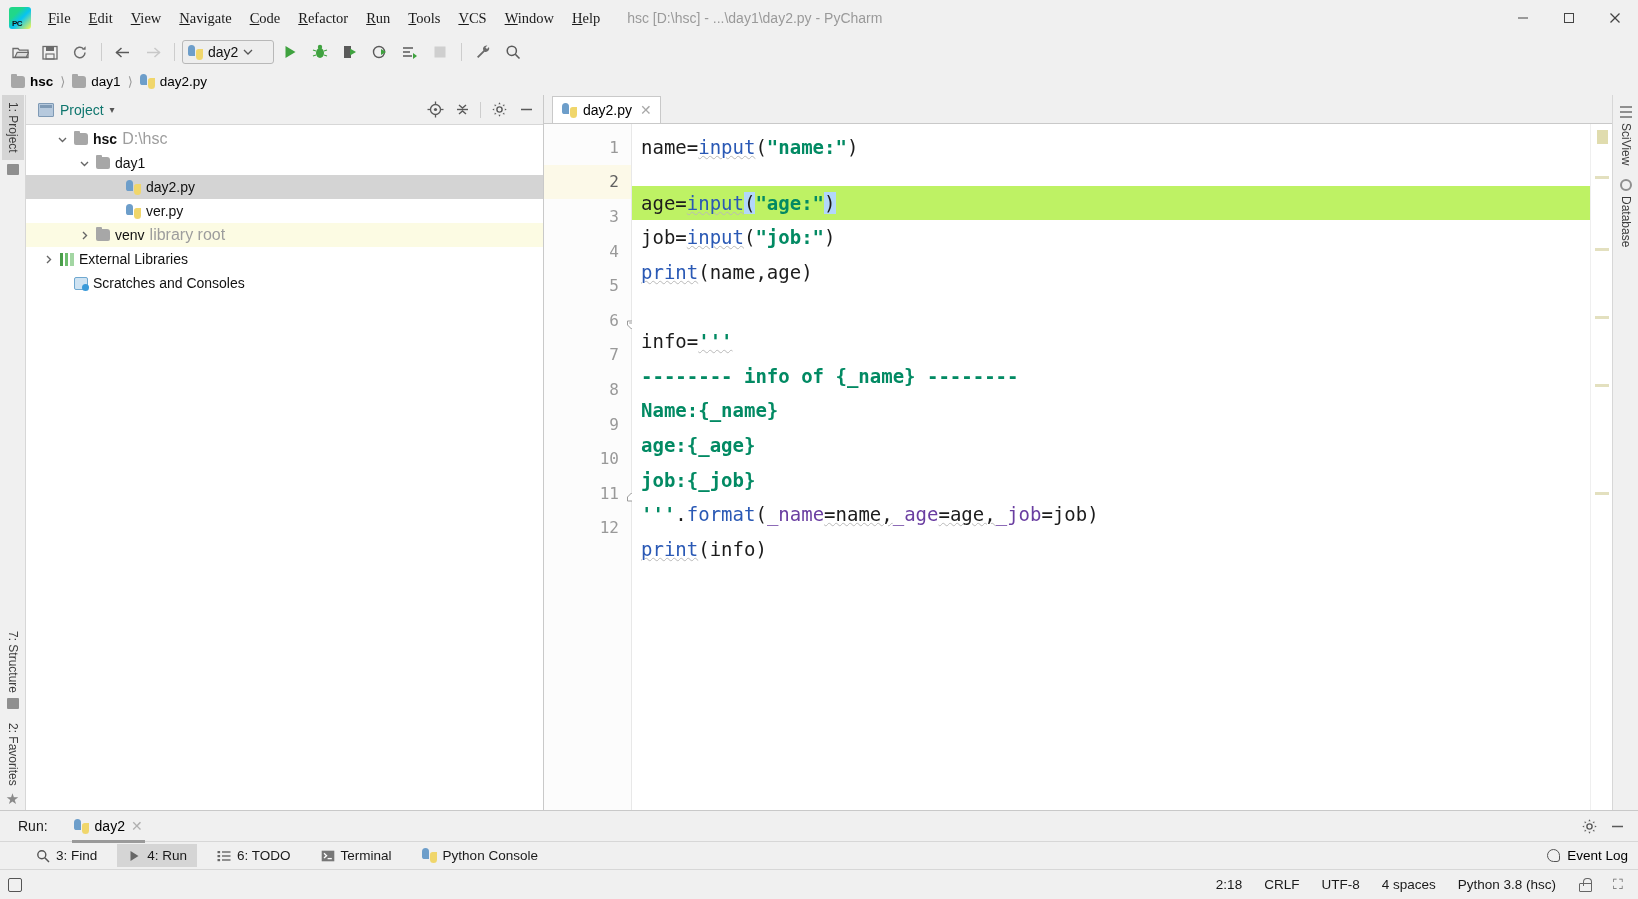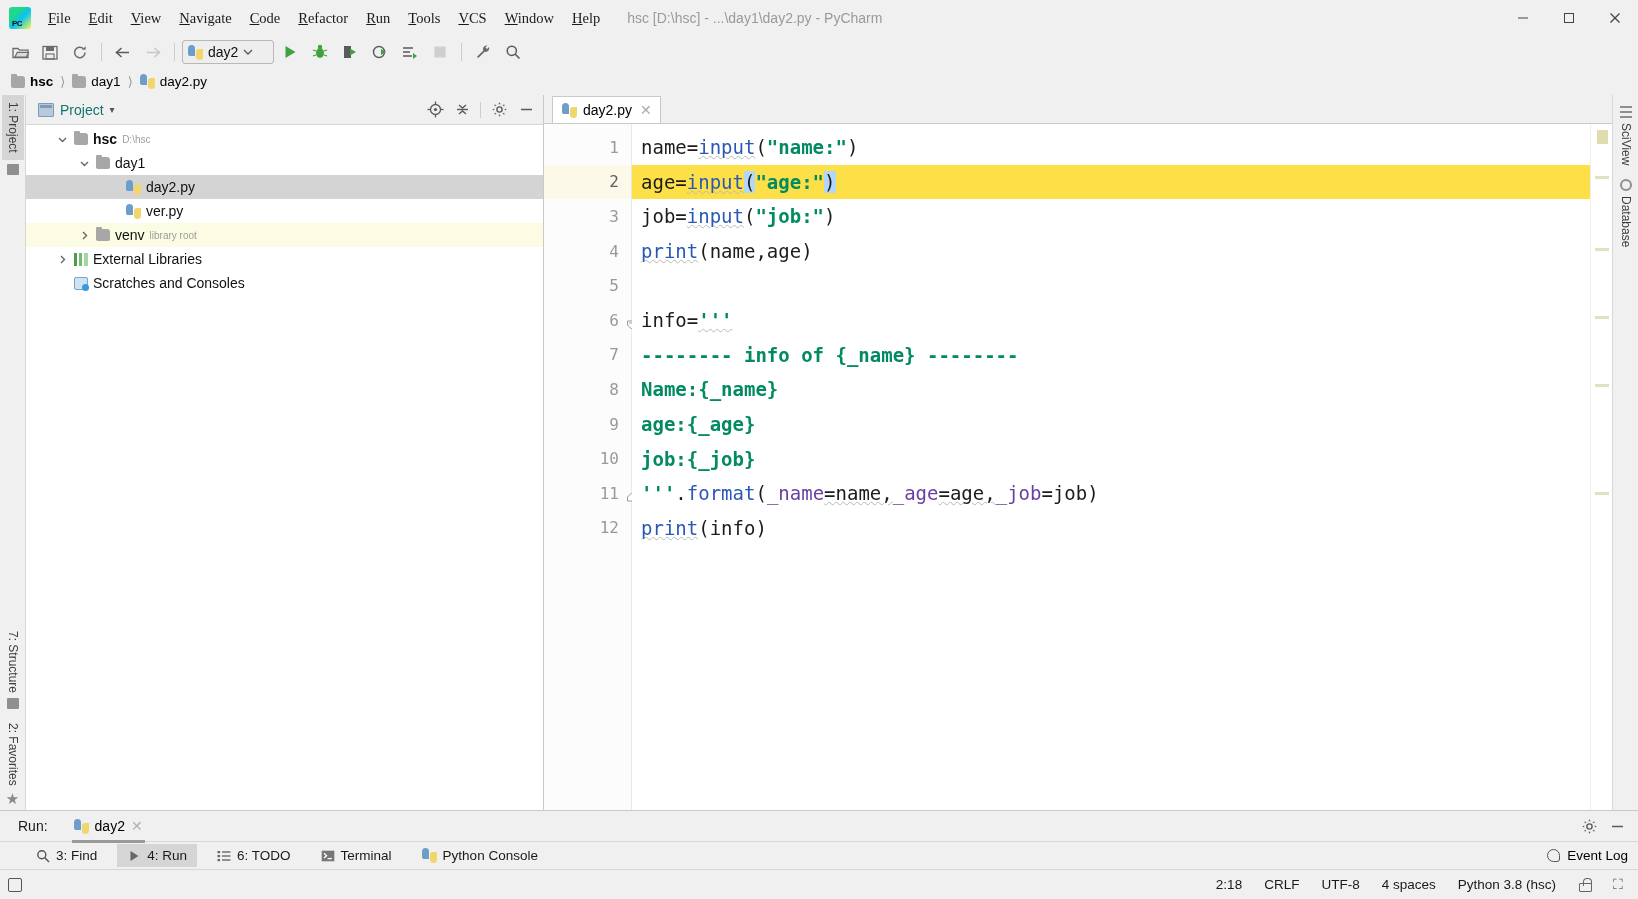--- a/index.html
+++ b/index.html
@@ -142,21 +142,21 @@
     white-space: nowrap; cursor: default;
   }
   .trow.sel { background: #d4d4d4; }
   .trow.hl { background: #fcfbe3; }
   .twist {
     width: 13px; height: 13px; flex: 0 0 auto; position: relative; color: #5a5a5a;
     font-size: 10px; display: flex; align-items: center; justify-content: center;
   }
   .tlabel { color: #111; }
   .tlabel.bold { font-weight: bold; }
-  .tsub { color: #9d9d9d; font-size: 10px; }
+  .tsub { color: #9d9d9d; font-size: 16px; }
   .lib-ic {
     width: 14px; height: 13px; flex:0 0 auto;
     background: linear-gradient(90deg,#4a9e4a 0 3px, transparent 3px 5px, #6fbd6f 5px 8px, transparent 8px 10px, #a3d6a3 10px 13px);
   }
   .scratch-ic {
     width: 14px; height: 13px; flex: 0 0 auto; border-radius: 2px;
     background: #cfe3f2; border: 1px solid #6fa8d0; position: relative;
   }
   .scratch-ic::after {
     content:""; position:absolute; right:-2px; bottom:-2px; width:7px; height:7px;
@@ -188,21 +188,21 @@
   }
   .gut-line.cur { color: #606060; background: #fcf9e8; }
   .fold {
     position: absolute; right: -6px; width: 11px; height: 11px; color: #9a9a9a;
   }
   .code {
     flex: 1 1 auto; padding-top: 6px; position: relative; overflow: hidden;
     font-family: "DejaVu Sans Mono", monospace; font-size: 19px; background:#fff;
   }
   .cline { height: 34.6px; display: flex; align-items: center; padding-left: 9px; white-space: pre; }
-  .cline.cur { background: #fde047; }
+  .cline.cur { background: #bef264; margin-top: 21px; }
   .tok-plain { color: #1c1c1c; }
   .tok-func  { color: #2a59b5; }
   .tok-str   { color: #028a63; font-weight: bold; }
   .tok-paren { color: #1c1c1c; }
   .tok-dot   { color: #1c1c1c; }
   .tok-kwarg { color: #6a3ea1; }
   .sel-hl { background: #b2d7fb; }
   .squiggle {
     text-decoration: underline; text-decoration-style: wavy;
     text-decoration-color: #b9b9b9; text-decoration-thickness: 1px;
@@ -541,21 +541,21 @@
           <span class="twist">
             <svg width="11" height="11" viewBox="0 0 11 11">
                 <path d="M4 2l3.5 3.5L4 9" fill="none" stroke="#666" stroke-width="1.4"></path>
               </svg>
           </span>
           <span class="folder-ic"></span>
           <span class="tlabel">venv</span>
           <span class="tsub">library root</span>
         </div>
 
-        <div class="trow" style="padding-left:30px">
+        <div class="trow" style="padding-left:16px">
           <span class="twist">
             <svg width="11" height="11" viewBox="0 0 11 11">
                 <path d="M4 2l3.5 3.5L4 9" fill="none" stroke="#666" stroke-width="1.4"></path>
               </svg>
           </span>
           <span class="lib-ic"></span>
           <span class="tlabel">External Libraries</span>
         </div>
 
         <div class="trow" style="padding-left:48px">

